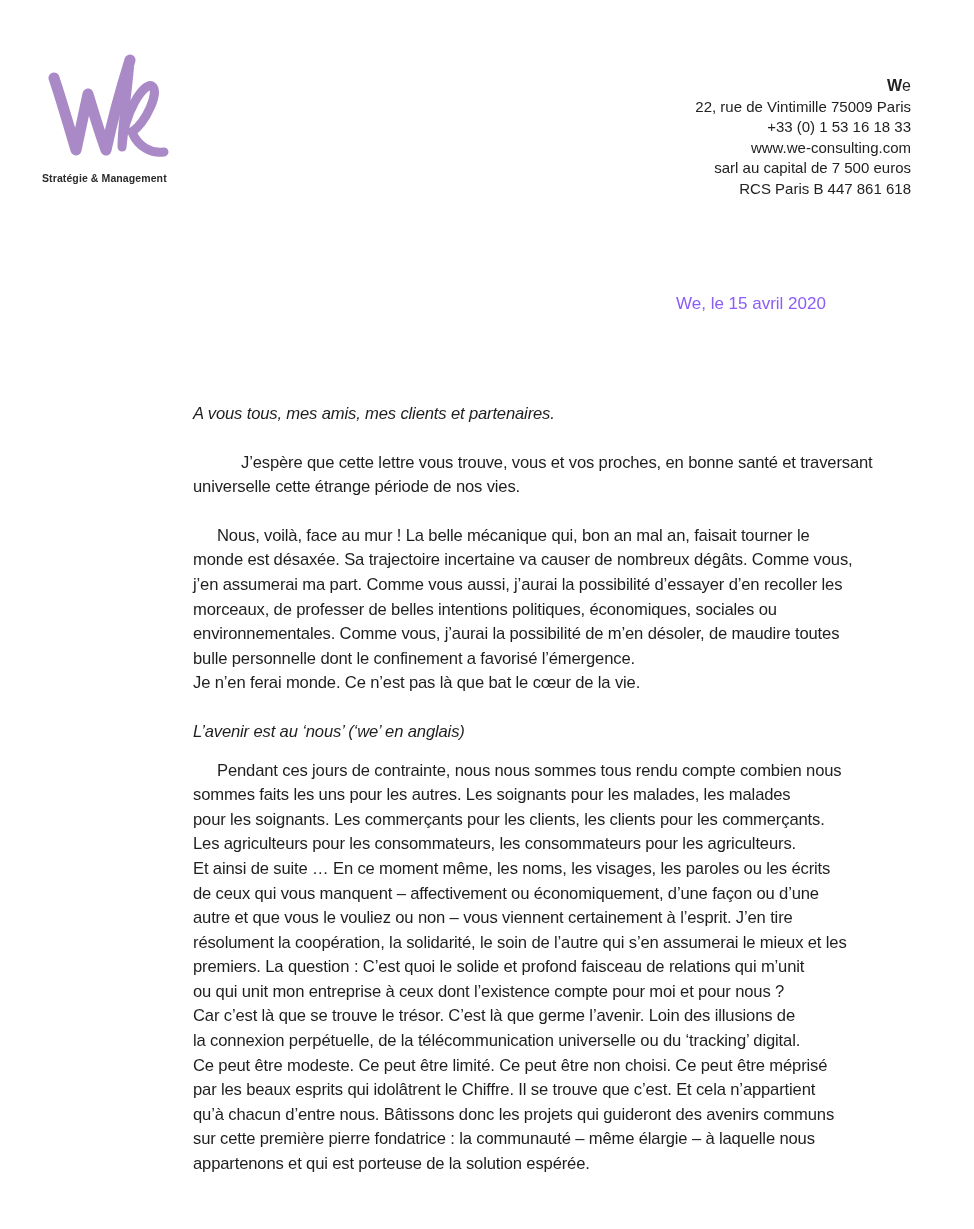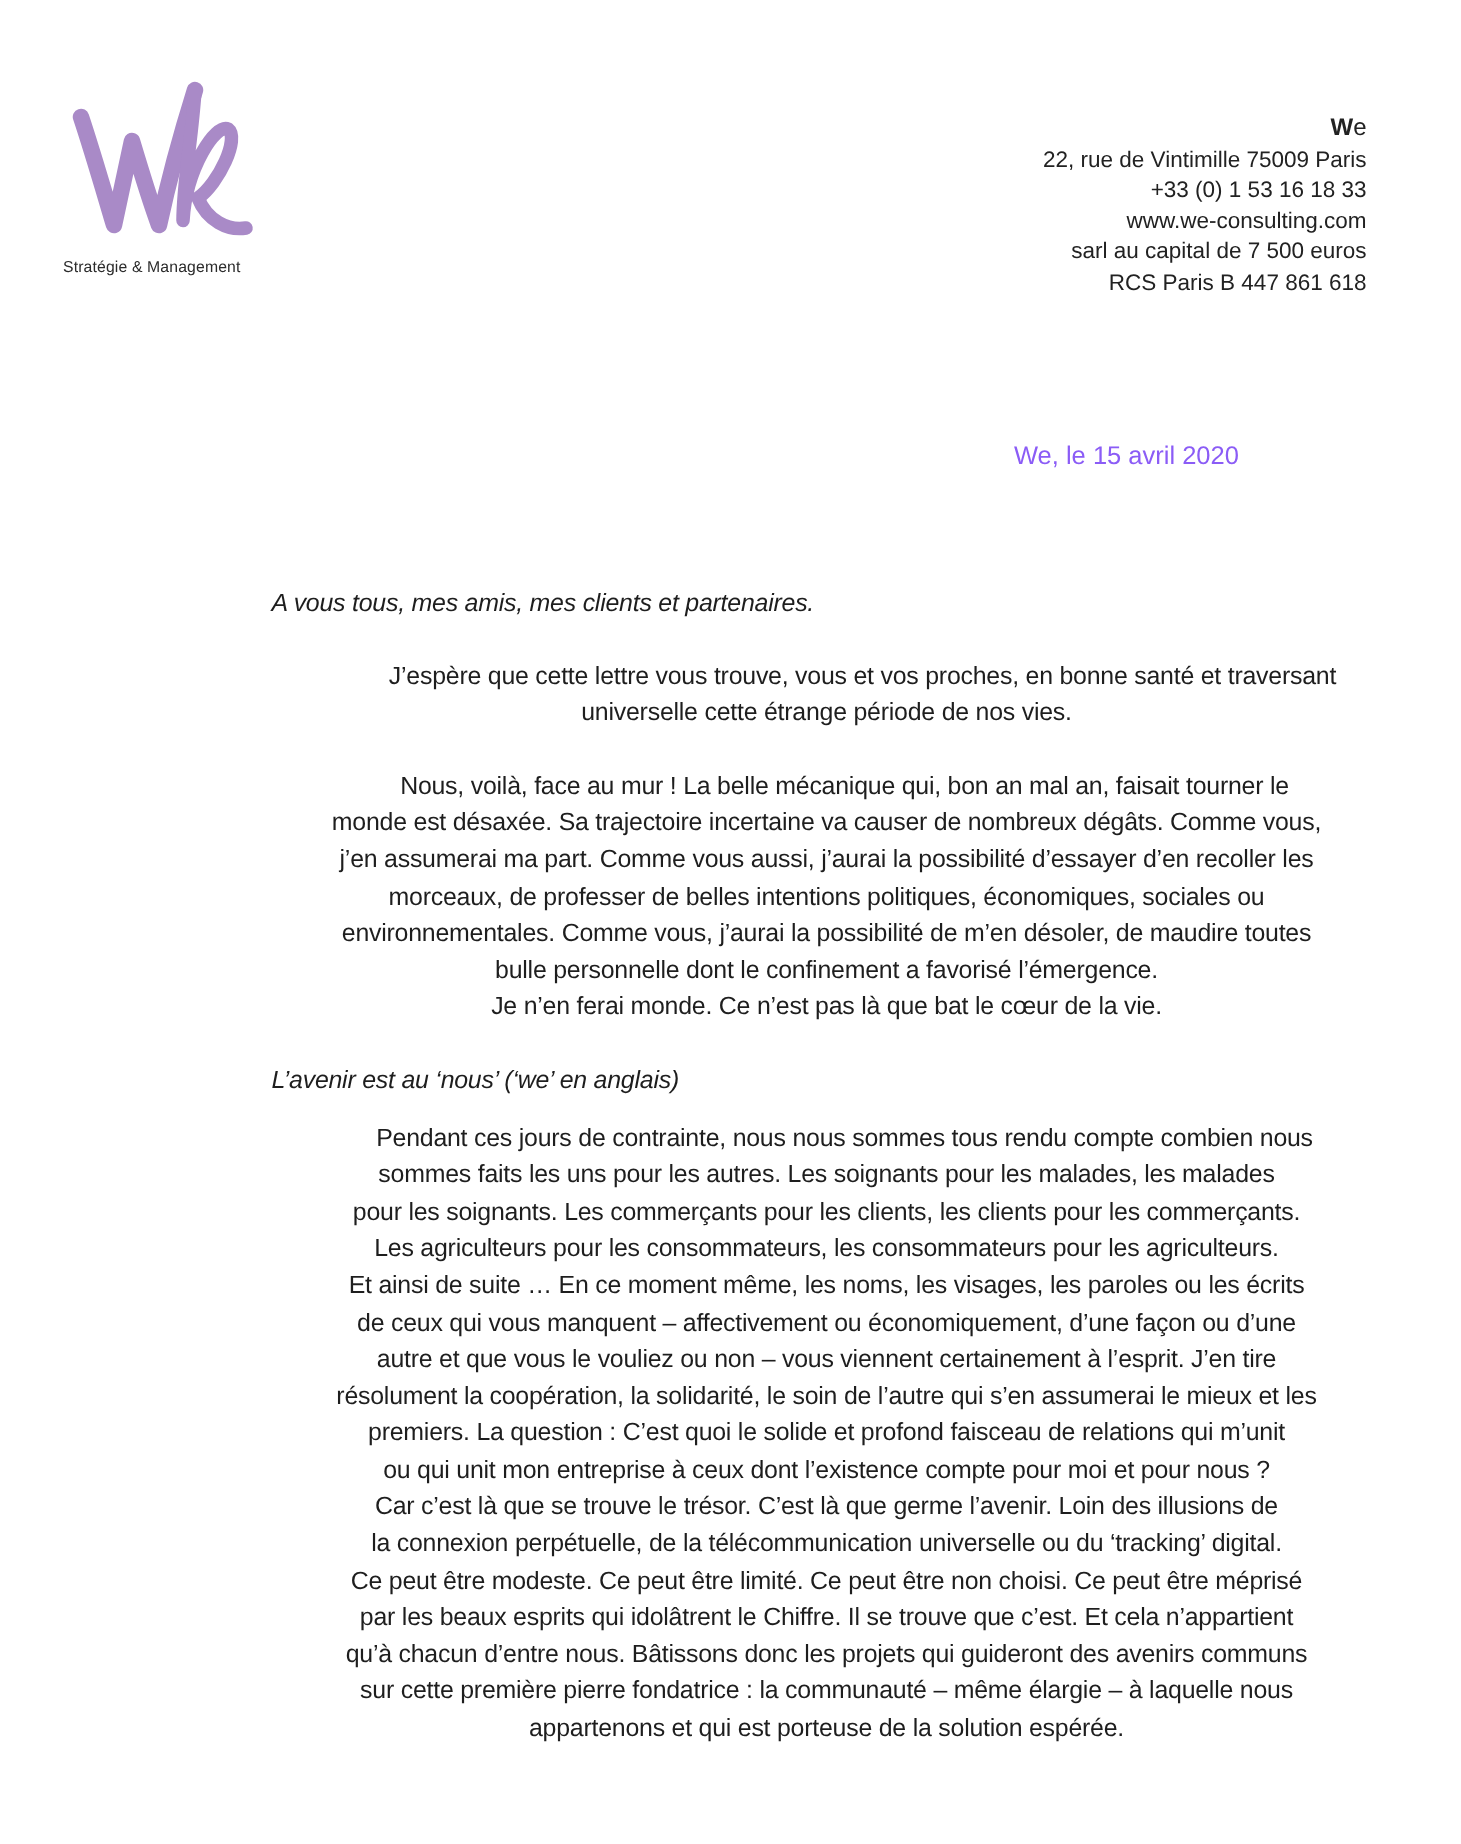--- a/index.html
+++ b/index.html
@@ -5,42 +5,42 @@
   html, body { margin: 0; padding: 0; background: #ffffff; }
   body {
     width: 974px; height: 1229px; position: relative; overflow: hidden;
     font-family: "Liberation Sans", "DejaVu Sans", sans-serif;
     color: #1e1e1e;
   }
   .logo { position: absolute; left: 38px; top: 52px; width: 150px; height: 140px; }
   .logo svg { position: absolute; left: 10px; top: 0; }
   .logo-tag {
     position: absolute; left: 4px; top: 120px; white-space: nowrap;
-    font-size: 10.5px; font-weight: normal; color: #2b2b2b; letter-spacing: 0.1px;
+    font-size: 10.5px; font-weight: bold; color: #2b2b2b; letter-spacing: 0.1px;
   }
   .company {
     position: absolute; right: 63px; top: 76px; text-align: right;
     font-size: 15px; line-height: 20.5px; color: #222;
   }
   .company .name { font-size: 16px; }
   .company .name b { font-weight: bold; }
   .date {
     position: absolute; left: 676px; top: 294px; font-size: 17px; color: #8b5cf6;
   }
   .letter {
     position: absolute; left: 181px; top: 390px; width: 740px;
     font-size: 16.6px; line-height: 24.6px; color: #1e1e1e;
     letter-spacing: -0.15px;
   }
-  .letter p { margin: 0; }
+  .letter p { margin: 12px; }
   .greeting { font-style: italic; margin-bottom: 24px !important; }
   .para { margin-bottom: 24px !important; }
   .indent { text-indent: 24px; }
   .subheading { font-style: italic; margin-bottom: 14px !important; }
-  .line { display: block; white-space: nowrap; text-align: center; }
+  .line { display: block; white-space: nowrap; }
 </style>
 </head>
 <body>
 
 <div class="logo">
   <svg width="130" height="120" viewBox="0 0 130 120">
     <g fill="none" stroke="#a98ac7" stroke-linecap="round" stroke-linejoin="round">
 
       <path d="M6 26 C 14 50, 22 78, 28 98 C 32 80, 36 60, 40 42 C 46 62, 52 82, 58 98 C 64 70, 72 40, 82 8" stroke-width="11"></path>
 

